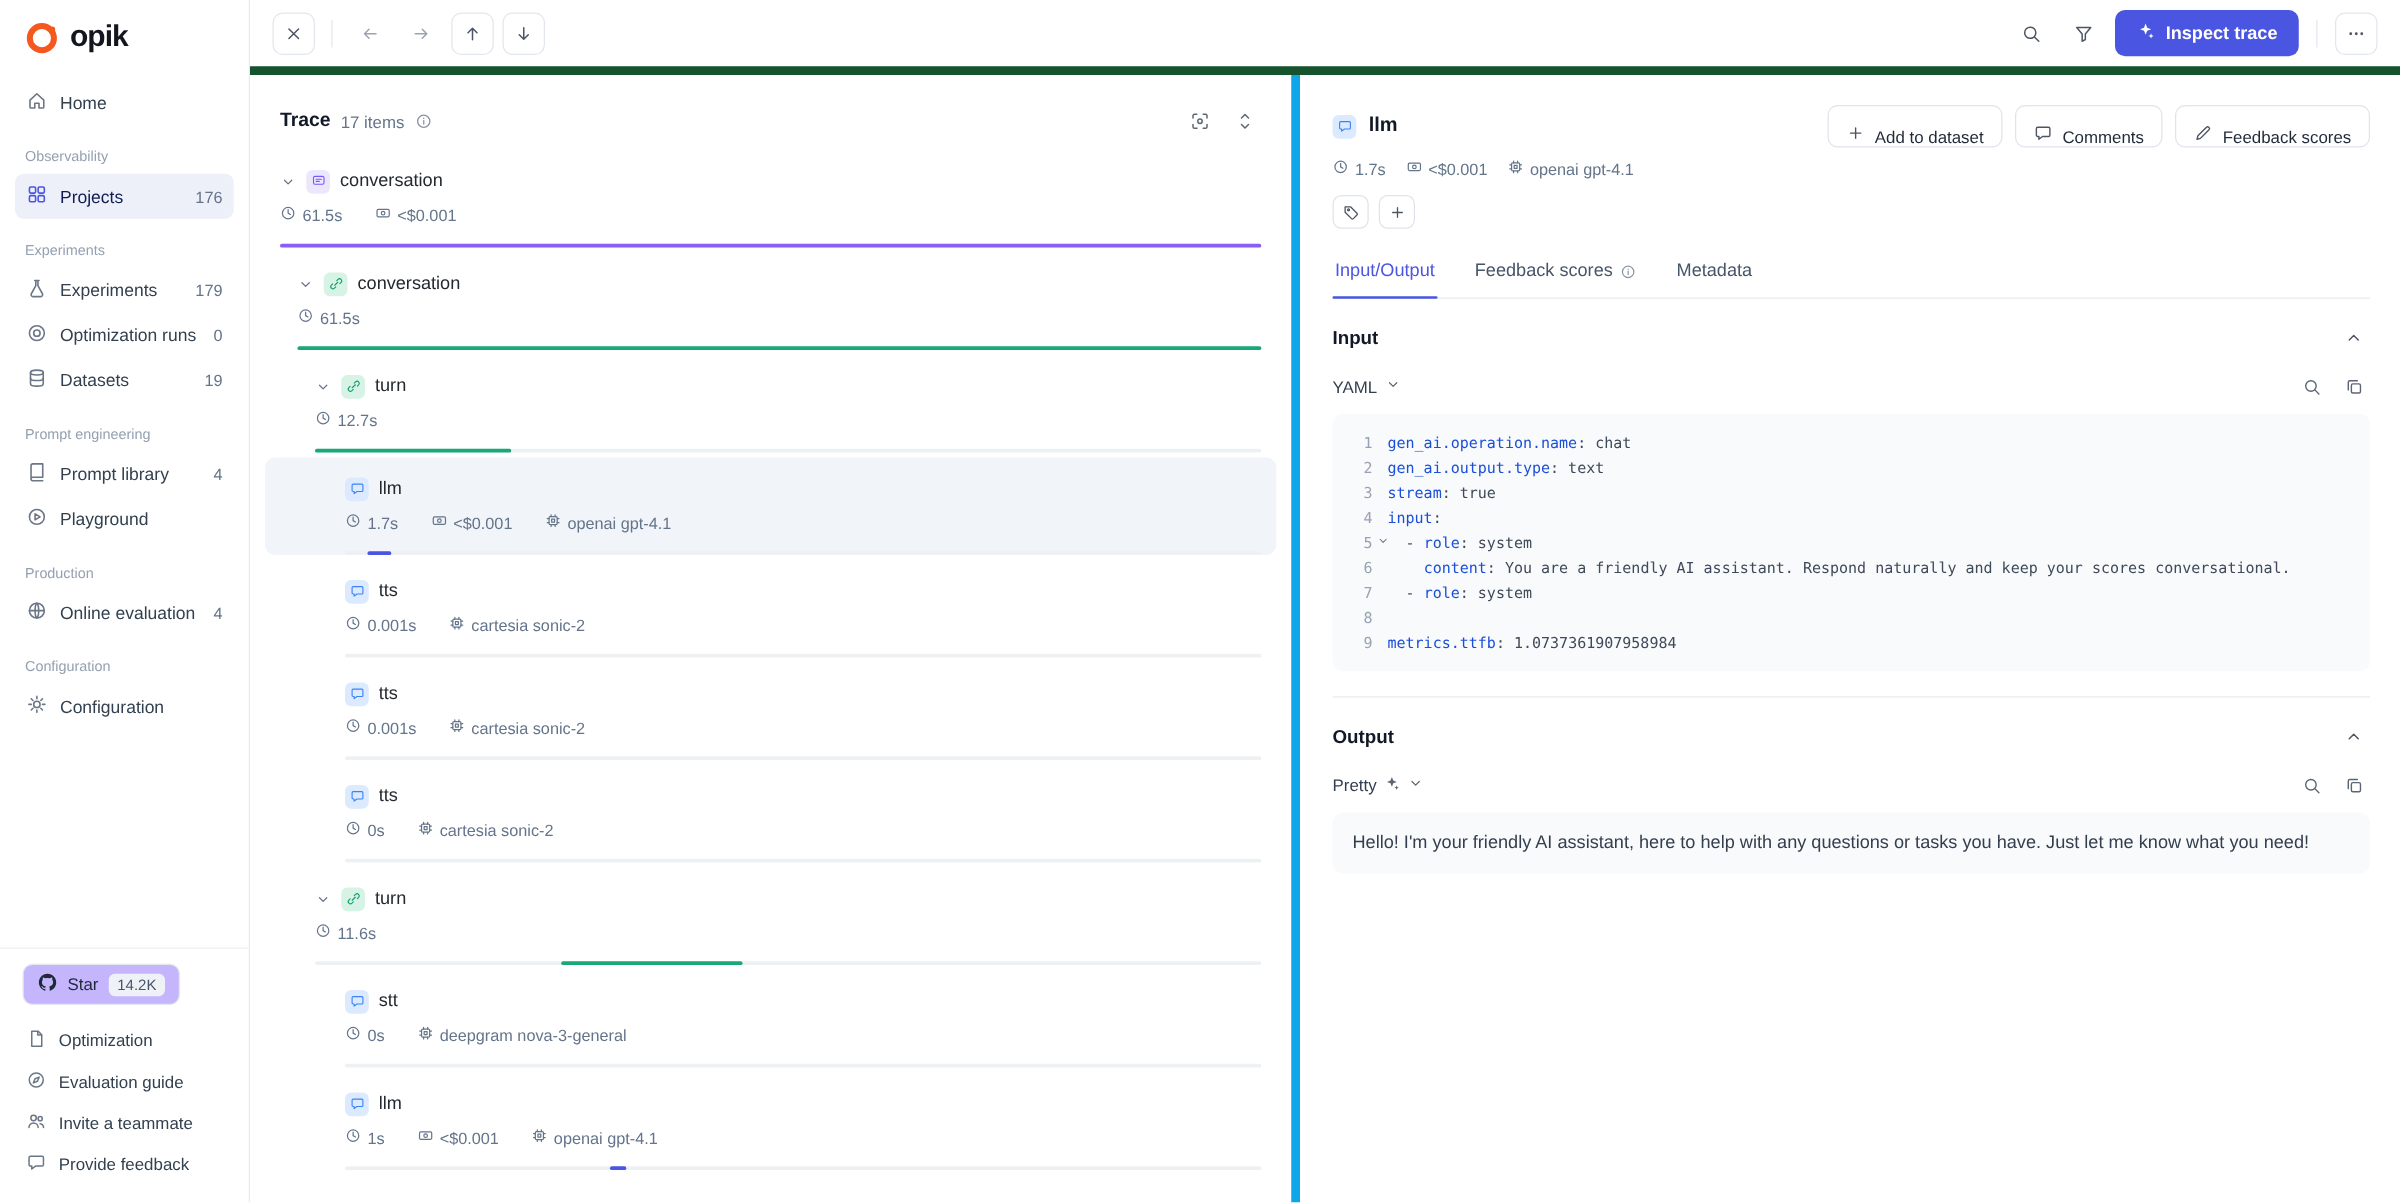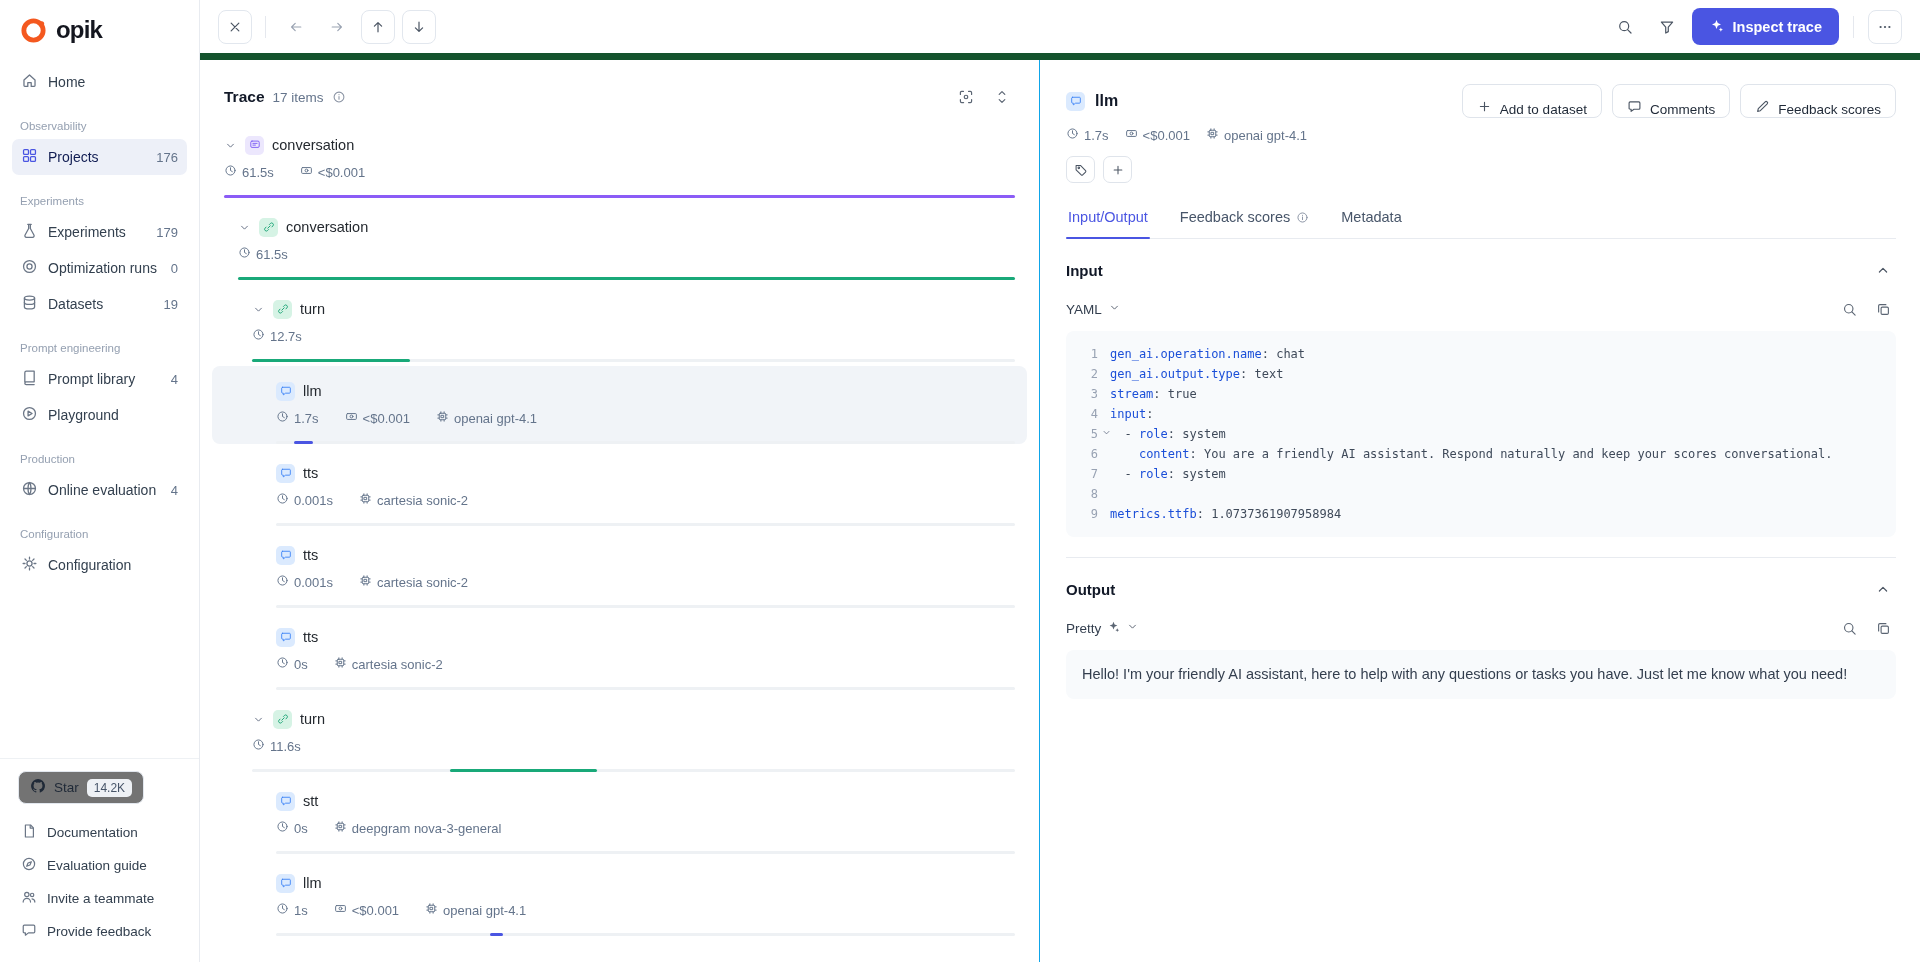--- a/index.html
+++ b/index.html
@@ -17,21 +17,21 @@
   .logo-text { font-size:24px; font-weight:700; letter-spacing:-0.8px; color:#14161f; }
   .side-nav { flex:1; padding:4px 12px 0; overflow:hidden; }
   .section-label { font-size:11.5px; color:#95a0b1; margin:20px 8px 7px; }
   .nav-item { display:flex; align-items:center; gap:10px; height:36px; padding:0 9px; border-radius:7px; font-size:14px; color:#33404f; cursor:pointer; }
   .nav-item .ic { color:#6b7686; }
   .nav-item .ic svg { width:17px; height:17px; }
   .nav-item.active { background:#edf0f8; color:#101c52; font-weight:500; }
   .nav-item.active .ic { color:#4a55e2; }
   .count { margin-left:auto; font-size:13px; color:#64748b; }
   .sidebar-bottom { flex:none; border-top:1px solid #eef1f4; padding:12px 12px 14px; }
-  .star-btn { display:inline-flex; align-items:center; gap:8px; border:1px solid #e2e7ee; background:#737373; border-radius:8px; padding:6px 11px; font-size:13.5px; color:#1f2937; margin:0 6px 12px; cursor:pointer; font-family:inherit; }
+  .star-btn { display:inline-flex; align-items:center; gap:8px; border:1px solid #e2e7ee; background:#c4b5fd; border-radius:8px; padding:6px 11px; font-size:13.5px; color:#1f2937; margin:0 6px 12px; cursor:pointer; font-family:inherit; }
   .star-btn .ic svg { width:16px; height:16px; }
   .badge { background:#eef1f5; border-radius:5px; padding:2px 7px; font-size:12px; color:#475569; }
   .foot-item { display:flex; align-items:center; gap:10px; height:33px; padding:0 9px; border-radius:7px; font-size:13.5px; color:#33404f; cursor:pointer; }
   .foot-item .ic { color:#6b7686; }
   .foot-item .ic svg { width:16px; height:16px; }
 
   
   .main { flex:1; display:flex; flex-direction:column; min-width:0; }
   .topbar { height:60px; flex:none; display:flex; align-items:center; padding:0 18px; gap:7px; border-bottom:7px solid #14532d; }
   .icon-btn { width:34px; height:34px; display:inline-flex; align-items:center; justify-content:center; border-radius:8px; color:#4b5563; background:transparent; border:none; cursor:pointer; }
@@ -39,21 +39,21 @@
   .icon-btn.bordered { border:1px solid #e2e7ee; }
   .icon-btn.dim { color:#9aa3b2; }
   .vdiv { width:1px; height:22px; background:#e5e8ee; margin:0 6px; flex:none; }
   .tb-right { margin-left:auto; display:flex; align-items:center; gap:8px; }
   .primary-btn { display:inline-flex; align-items:center; gap:9px; background:#4a55e2; color:#fff; height:37px; padding:0 17px; border-radius:8px; font-size:14.5px; font-weight:600; border:none; cursor:pointer; font-family:inherit; }
   .primary-btn .ic svg { width:15px; height:15px; }
 
   .content { flex:1; display:flex; min-height:0; }
 
   
-  .trace-panel { width:840px; flex:none; border-right:1px solid #0ea5e9; padding:24px 24px 0; overflow:hidden; }
+  .trace-panel { width:840px; flex:none; border-right:7px solid #0ea5e9; padding:24px 24px 0; overflow:hidden; }
   .trace-header { display:flex; align-items:center; gap:8px; margin-bottom:10px; }
   .trace-title { font-size:15.5px; font-weight:700; color:#111827; }
   .items-count { font-size:13.5px; color:#64748b; }
   .trace-header .info { color:#8a93a3; display:inline-flex; cursor:pointer; }
   .trace-header .info svg { width:14px; height:14px; }
   .th-icons { margin-left:auto; display:flex; gap:10px; }
   .th-icons .icon-btn { width:26px; height:26px; color:#5b6573; }
 
   .span-item { margin:0 -12px 4px; border-radius:8px; padding:14px 12px 0; cursor:pointer; }
   .span-item.selected { background:#f1f4f8; }
@@ -216,21 +216,21 @@
             </svg></span>
         <span>Star</span>
         <span class="badge">14.2K</span>
       </button>
       <div id="sidebar-footer">
           <div class="foot-item">
             <span class="ic"><svg viewBox="0 0 20 20" fill="none" stroke="currentColor" stroke-width="1.5" stroke-linecap="round" stroke-linejoin="round">
                 <path d="M5.5 2.5h6.5l3.5 3.5v11.5h-10z"></path>
                 <path d="M11.5 2.8v3.5H15"></path>
               </svg></span>
-            <span>Documentation</span>
+            <span>Optimization</span>
           </div>
           <div class="foot-item">
             <span class="ic"><svg viewBox="0 0 20 20" fill="none" stroke="currentColor" stroke-width="1.5" stroke-linecap="round" stroke-linejoin="round">
                 <circle cx="10" cy="10" r="7"></circle>
                 <path d="M12.9 7.1l-1.7 4.1-4.1 1.7 1.7-4.1z"></path>
               </svg></span>
             <span>Evaluation guide</span>
           </div>
           <div class="foot-item">
             <span class="ic"><svg viewBox="0 0 20 20" fill="none" stroke="currentColor" stroke-width="1.5" stroke-linecap="round" stroke-linejoin="round">

